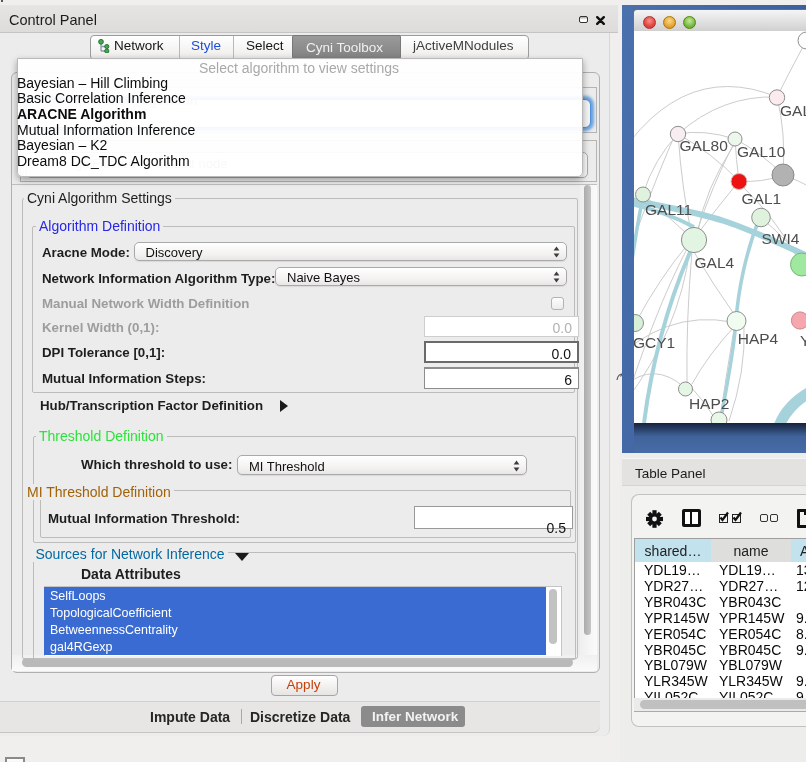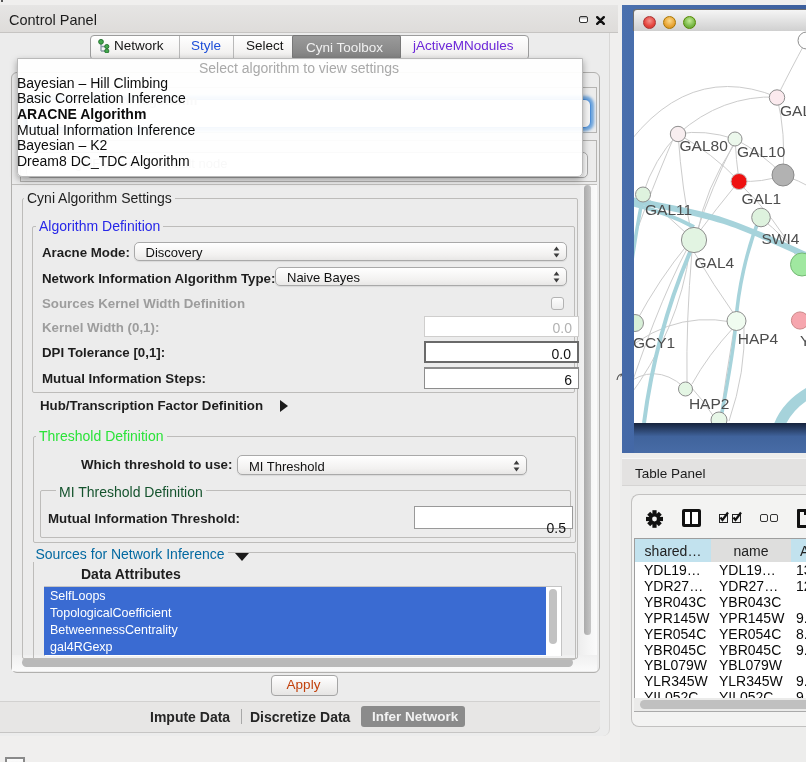--- a/index.html
+++ b/index.html
@@ -39,21 +39,21 @@
 <svg class="abs" style="left:98px;top:39px;" width="12" height="14" viewBox="0 0 12 14">
 <path d="M3 3 L3 12 M3 7.5 L8 7.5 M3 12 L8 12" stroke="#8a9aa8" stroke-width="1.3" fill="none"></path>
 <circle cx="3" cy="2.8" r="2.4" fill="#44a84e" stroke="#1d6e28" stroke-width="0.9"></circle>
 <circle cx="8.8" cy="7.5" r="2.1" fill="#44a84e" stroke="#1d6e28" stroke-width="0.9"></circle>
 <circle cx="8.8" cy="12" r="2.1" fill="#44a84e" stroke="#1d6e28" stroke-width="0.9"></circle>
 </svg>
 <div class="abs" style="left:114px;top:38px;font-size:13.5px;color:#151515;">Network</div>
 <div class="abs" style="left:191px;top:38px;font-size:13.5px;color:#1d4ed8;">Style</div>
 <div class="abs" style="left:246px;top:38px;font-size:13.5px;color:#151515;">Select</div>
 <div class="abs" style="left:306px;top:39.5px;font-size:13.5px;color:#f0f0f0;">Cyni Toolbox</div>
-<div class="abs" style="left:413px;top:38px;font-size:13.5px;color:#6d28d9;">jActiveMNodules</div>
+<div class="abs" style="left:413px;top:38px;font-size:13.5px;color:#404040;">jActiveMNodules</div>
 
 <div class="abs" style="left:11px;top:72px;width:587px;height:599px;border:1px solid #b1b0ae;border-radius:6px;background:#ececec;"></div>
 
 <div class="abs" style="left:20px;top:87px;width:575px;height:44px;border:1px solid #b5b4b2;"></div>
 <div class="abs" style="left:26px;top:99px;width:563px;height:27px;border-radius:6px;border:1px solid #4c8ed8;box-shadow:0 0 3px 2.5px #6ba3dc;background:#f5f5f5;"></div>
 <div class="abs" style="left:75px;top:93px;font-size:13px;color:#9d9d9d;font-weight:bold;">Inference Algorithm</div>
 <div class="abs" style="left:20px;top:140px;width:575px;height:40px;border:1px solid #b5b4b2;"></div>
 <div class="abs" style="left:26px;top:152px;width:560px;height:24px;border-radius:5px;border:1px solid #aaa;background:#fafafa;"></div>
 <div class="abs" style="left:75px;top:156px;font-size:13px;color:#888;">galFiltered sif default node</div>
 
@@ -82,21 +82,21 @@
 
 <div class="lbl" style="left:42px;top:271px;position:absolute;">Network Information Algorithm Type:</div>
 <div class="combo" style="left:275px;top:266.5px;width:289.5px;height:17.7px;">
   <span class="ct">Naive Bayes</span>
   <svg class="ar" viewBox="0 0 7 12">
       <path d="M3.5 0.5 L6.4 4.4 L0.6 4.4 Z" fill="#3c3c3c"></path>
       <path d="M3.5 11.5 L6.4 7.6 L0.6 7.6 Z" fill="#3c3c3c"></path>
     </svg>
 </div>
 
-<div class="lbl dis" style="left:42px;top:296px;position:absolute;">Sources Kernel Width Definition</div>
+<div class="lbl dis" style="left:42px;top:296px;position:absolute;">Manual Network Width Definition</div>
 <div class="abs" style="left:551px;top:297px;width:11px;height:11px;border:1px solid #b3b3b3;border-radius:3px;background:linear-gradient(#fdfdfd,#ececec);"></div>
 
 <div class="lbl dis" style="left:42px;top:320px;position:absolute;">Kernel Width (0,1):</div>
 <div class="tf" style="left:424px;top:315.5px;width:142px;height:19px;border-color:#cfcecd;">
     <span class="v" style="top:3.5px;color:#b2b2b2;">0.0</span>
   </div>
 
 <div class="lbl" style="left:42px;top:345px;position:absolute;">DPI Tolerance [0,1]:</div>
 <div class="tf" style="left:424px;top:341px;width:140px;height:18.4px;border:2px solid #6a6a6a;">
     <span class="v" style="top:3px;">0.0</span>
@@ -118,21 +118,21 @@
 <div class="lbl" style="left:81px;top:456.5px;position:absolute;">Which threshold to use:</div>
 <div class="combo" style="left:237px;top:455px;width:288px;height:17.7px;">
   <span class="ct">MI Threshold</span>
   <svg class="ar" viewBox="0 0 7 12">
       <path d="M3.5 0.5 L6.4 4.4 L0.6 4.4 Z" fill="#3c3c3c"></path>
       <path d="M3.5 11.5 L6.4 7.6 L0.6 7.6 Z" fill="#3c3c3c"></path>
     </svg>
 </div>
 
 <div class="group" style="left:40px;top:490px;width:529px;height:46px;"></div>
-<div class="gt" style="left:56px;top:483.5px;color:#14532d;">MI Threshold Definition</div>
+<div class="gt" style="left:24px;top:483.5px;color:#a16207;">MI Threshold Definition</div>
 <div class="lbl" style="left:48px;top:510.5px;position:absolute;">Mutual Information Threshold:</div>
 <div class="tf" style="left:414px;top:506px;width:146px;height:21px;border:1px solid #999;">
     <span class="v" style="top:13px;">0.5</span>
   </div>
 
 <div class="group" style="left:33px;top:552px;width:541px;height:106px;"></div>
 <div class="gt" style="left:32.5px;top:546px;color:#0369a1;">Sources for Network Inference</div>
 <svg class="abs" style="left:234px;top:551px;" width="16" height="11" viewBox="0 0 16 11">
     <path d="M1 2 L15 2 L8 10 Z" fill="#1a1a1a"></path>
   </svg>

